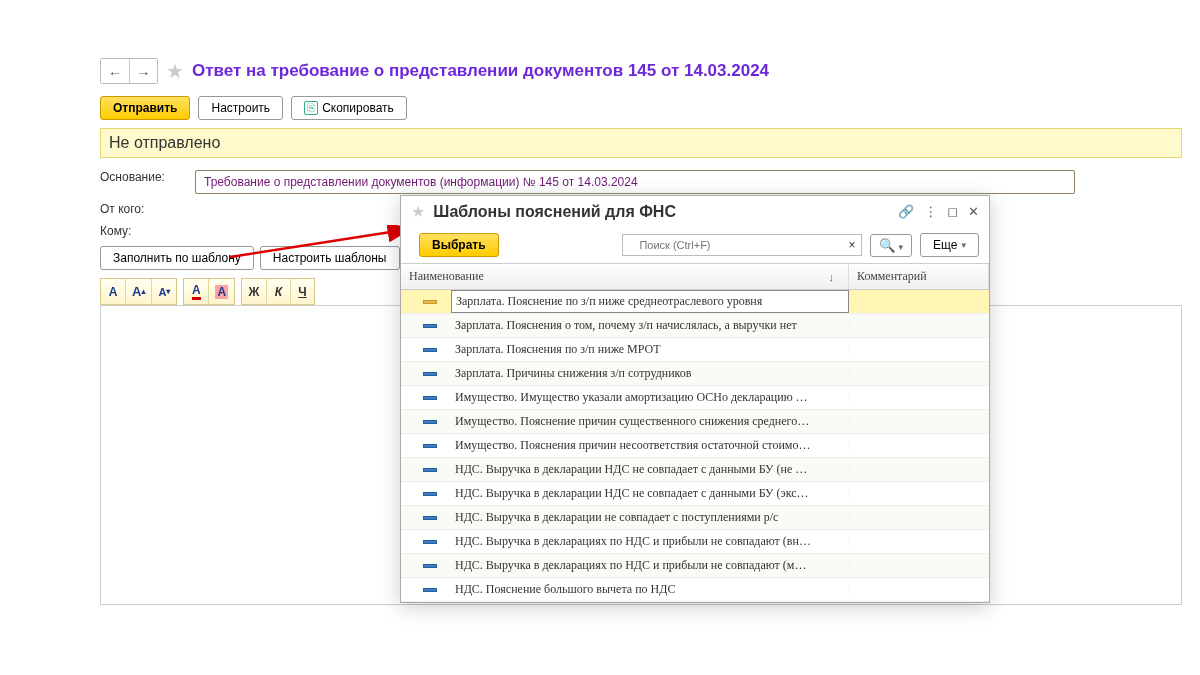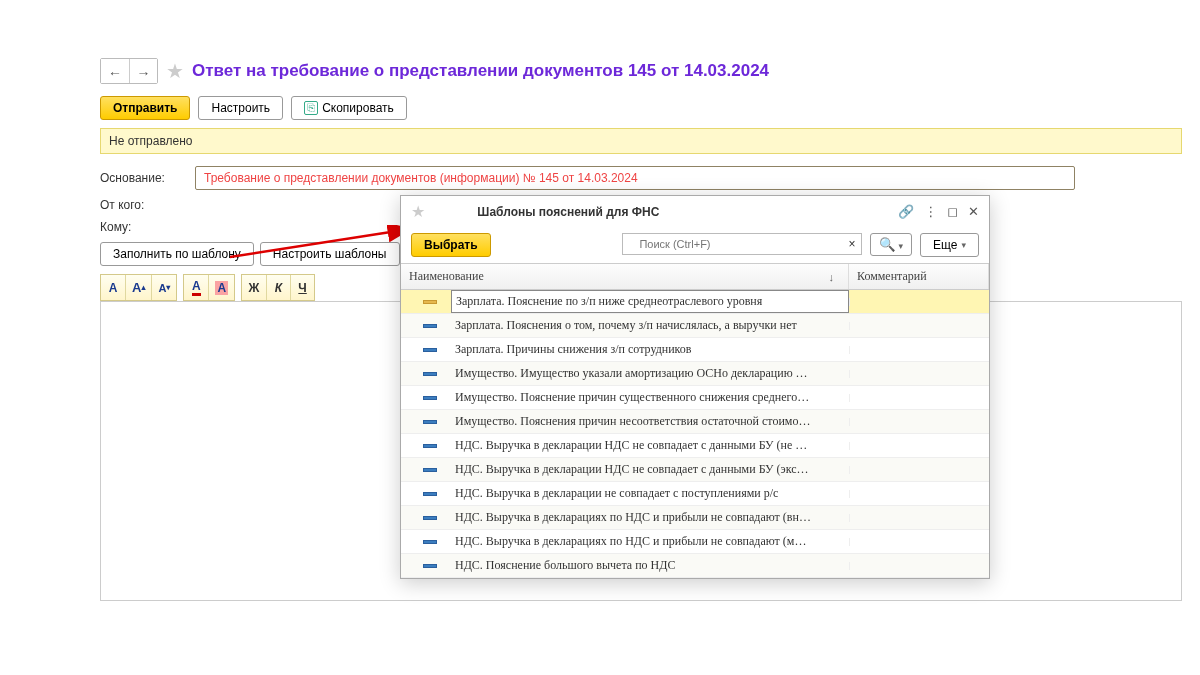--- a/index.html
+++ b/index.html
@@ -8,47 +8,47 @@
 .header-row { display: flex; align-items: center; gap: 8px; margin-bottom: 12px; }
 .nav-box { display: inline-flex; align-items: center; border: 1px solid #bbb; border-radius: 2px; }
 .nav-btn { width: 28px; height: 24px; display: flex; align-items: center; justify-content: center; cursor: pointer; background: #fff; font-size: 14px; color: #555; }
 .nav-btn + .nav-btn { border-left: 1px solid #ccc; }
 .star { color: #ccc; font-size: 20px; cursor: pointer; }
 .page-title { font-size: 17px; font-weight: bold; color: #6d28d9; }
 .toolbar-row { display: flex; gap: 8px; margin-bottom: 8px; }
 .btn { border: 1px solid #999; border-radius: 3px; padding: 4px 12px; font-size: 12px; cursor: pointer; background: #fff; display: inline-flex; align-items: center; gap: 4px; }
 .btn-primary { background: linear-gradient(#ffe060, #ffcc00); border-color: #cc9900; font-weight: bold; }
 .btn-icon-green { width: 14px; height: 14px; border: 1px solid #3a8; border-radius: 2px; display: inline-flex; align-items: center; justify-content: center; color: #3a8; font-size: 10px; background: #fff; }
-.status-bar { background: #fff9cc; border: 1px solid #e6d870; padding: 5px 8px; margin-bottom: 12px; font-size: 12px; }
-.form-row { display: flex; align-items: center; margin-bottom: 8px; }
+.status-bar { background: #fff9cc; border: 1px solid #e6d870; padding: 5px 8px; margin-bottom: 12px; font-size: 16px; }
+.form-row { display: flex; align-items: flex-start; margin-bottom: 8px; }
 .form-label { width: 95px; flex-shrink: 0; color: #333; font-size: 12px; }
-.basis-input { flex: 1; border: 1px solid #8f8264; border-radius: 2px; padding: 4px 8px; background: #fff; font-size: 12px; color: #ef4444; max-width: 880px; }
+.basis-input { flex: 1; border: 1px solid #8f8264; border-radius: 2px; padding: 4px 8px; background: #fff; font-size: 12px; color: #701a75; max-width: 880px; }
 .template-actions { display: flex; gap: 6px; margin: 8px 0; }
 .editor-toolbar { display: flex; margin-top: 4px; }
 .tb-group { display: flex; border: 1px solid #d4c98a; background: linear-gradient(#fffef0, #fff5cc); margin-right: 6px; }
 .tb-btn { padding: 4px 6px; cursor: pointer; font-size: 12px; display: flex; align-items: center; justify-content: center; min-width: 24px; }
 .tb-btn + .tb-btn { border-left: 1px solid #e0d89f; }
 .tb-bold { font-weight: bold; }
 .tb-A { font-weight: bold; color: #1a3a8f; }
 .tb-Au { font-weight: bold; color: #1a3a8f; border-bottom: 3px solid #c00; }
 .tb-Au2 { font-weight: bold; color: #1a3a8f; background: #faa3a3; padding: 0 2px; }
 .italic { font-style: italic; }
 .underline { text-decoration: underline; }
 .editor-area { border: 1px solid #ccc; min-height: 300px; background: #fff; margin-top: 0; }
 
 
 .arrow { position: absolute; left: 230px; top: 225px; pointer-events: none; z-index: 5; }
 
 
 .dialog { position: absolute; left: 400px; top: 195px; width: 590px; background: #fff; border: 1px solid #aaa; box-shadow: 0 4px 20px rgba(0,0,0,0.2); z-index: 10; }
 .dialog-header { display: flex; align-items: center; padding: 6px 10px; gap: 8px; }
-.dialog-title { font-size: 12px; font-weight: bold; flex: 1; margin-left: 44px; }
+.dialog-title { font-size: 16px; font-weight: bold; flex: 1; }
 .dialog-controls { display: flex; gap: 10px; color: #555; }
 .dialog-controls span { cursor: pointer; font-size: 13px; }
-.dialog-toolbar { display: flex; align-items: flex-start; gap: 8px; padding: 6px 10px; }
+.dialog-toolbar { display: flex; align-items: center; gap: 8px; padding: 6px 10px; margin-left: 8px; }
 .search-wrap { display: flex; flex: 1; max-width: 240px; margin-left: auto; }
 .search-input { flex: 1; border: 1px solid #bbb; border-right: none; padding: 4px 16px; font-size: 11px; }
 .search-clear { border: 1px solid #bbb; border-left: none; width: 20px; display: flex; align-items: center; justify-content: center; cursor: pointer; background: #fff; }
 .btn-icon { border: 1px solid #999; border-radius: 3px; padding: 3px 8px; background: #fff; cursor: pointer; }
 .dropdown-carat::after { content: " ▾"; font-size: 9px; color: #666; }
 .table { width: 100%; border-top: 1px solid #ccc; font-family: Liberation Serif, serif; }
 .thead { display: flex; background: linear-gradient(#fdfdfd, #f0f0f0); border-bottom: 1px solid #ccc; }
 .th { padding: 5px 8px; font-size: 12px; color: #444; border-right: 1px solid #ddd; }
 .th-name { flex: 1; display: flex; justify-content: space-between; align-items: center; }
 .th-comment { width: 140px; }
@@ -187,20 +187,27 @@
             <div class="cell-icon">
               <div class="doc-icon"></div>
             </div>
             <div class="td-name">Зарплата. Пояснения о том, почему з/п начислялась, а выручки нет</div>
             <div class="td-comment"></div>
           </div>
           <div class="tr">
             <div class="cell-icon">
               <div class="doc-icon"></div>
             </div>
+            <div class="td-name">Зарплата. Пояснения по з/п ниже МРОТ</div>
+            <div class="td-comment"></div>
+          </div>
+          <div class="tr">
+            <div class="cell-icon">
+              <div class="doc-icon"></div>
+            </div>
             <div class="td-name">Зарплата. Причины снижения з/п сотрудников</div>
             <div class="td-comment"></div>
           </div>
           <div class="tr">
             <div class="cell-icon">
               <div class="doc-icon"></div>
             </div>
             <div class="td-name">Имущество. Имущество указали амортизацию ОСНо декларацию …</div>
             <div class="td-comment"></div>
           </div>

